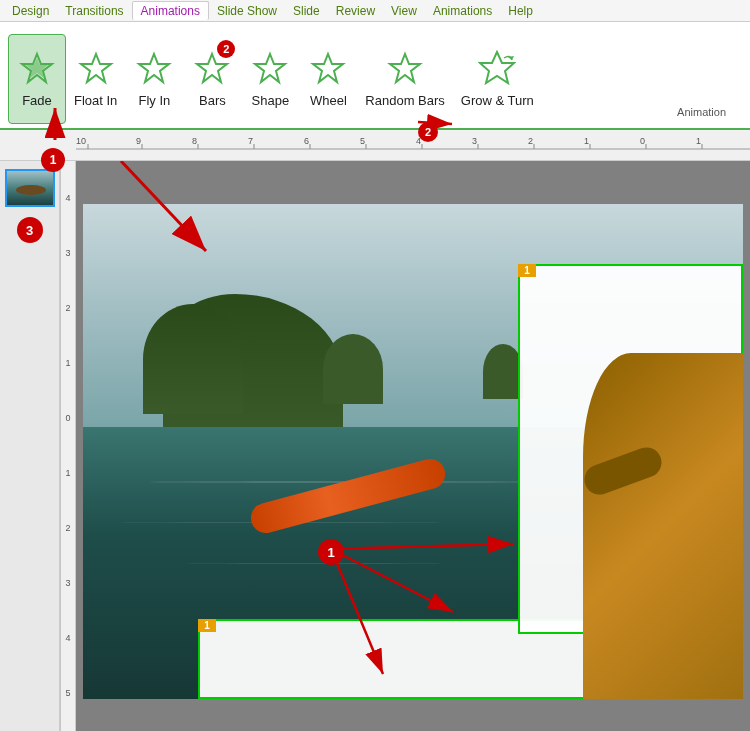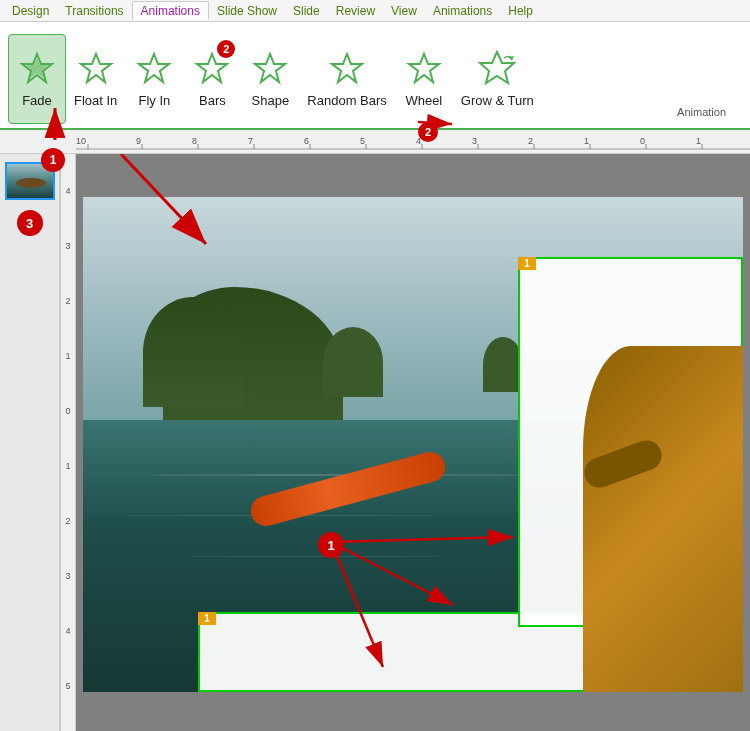--- a/index.html
+++ b/index.html
@@ -273,49 +273,49 @@
     </div>
     <span class="ribbon-label">Shape</span>
   </div>
 
   <div class="ribbon-item">
     <div class="ribbon-icon">
       <svg width="38" height="38" viewBox="0 0 38 38">
         <polygon points="19,4 23,14 34,14 25,21 28,32 19,25 10,32 13,21 4,14 15,14" fill="none" stroke="#4caf50" stroke-width="2"></polygon>
       </svg>
     </div>
+    <span class="ribbon-label">Wheel</span>
+  </div>
+
+  <div class="ribbon-item">
+    <div class="ribbon-icon">
+      <svg width="38" height="38" viewBox="0 0 38 38">
+        <polygon points="19,4 23,14 34,14 25,21 28,32 19,25 10,32 13,21 4,14 15,14" fill="none" stroke="#4caf50" stroke-width="2"></polygon>
+      </svg>
+    </div>
     <span class="ribbon-label">Random Bars</span>
-  </div>
-
-  <div class="ribbon-item">
-    <div class="ribbon-icon">
-      <svg width="38" height="38" viewBox="0 0 38 38">
-        <polygon points="19,4 23,14 34,14 25,21 28,32 19,25 10,32 13,21 4,14 15,14" fill="none" stroke="#4caf50" stroke-width="2"></polygon>
-      </svg>
-    </div>
-    <span class="ribbon-label">Wheel</span>
   </div>
 
   <div class="ribbon-item">
     <div class="ribbon-icon">
       <svg width="38" height="38" viewBox="0 0 38 38">
         <polygon points="19,2 24,13 36,13 27,21 30,33 19,26 8,33 11,21 2,13 14,13" fill="none" stroke="#4caf50" stroke-width="2"></polygon>
         <path d="M26 8 Q32 4 34 10" fill="none" stroke="#4caf50" stroke-width="1.5"></path>
         <polygon points="34,10 36,6 30,7" fill="#4caf50"></polygon>
       </svg>
     </div>
     <span class="ribbon-label">Grow &amp; Turn</span>
   </div>
 
   <div style="position:absolute; bottom: 8px; right: 24px;">
     <span style="font-size:11px; color:#555;">Animation</span>
   </div>
 </div>
 
-<div style="height:24px; background:#f0f0f0; border-bottom:1px solid #ccc; display:flex; align-items:center; padding-left:76px; overflow:hidden; position:relative;text-align:right;">
+<div style="height:31px; background:#f0f0f0; border-bottom:1px solid #ccc; display:flex; align-items:center; padding-left:76px; overflow:hidden; position:relative;text-align:right;">
   <svg width="680" height="20" style="position:absolute; left:76px; top:0;">
     <line x1="0" y1="19" x2="680" y2="19" stroke="#999" stroke-width="1"></line>
 
     <text x="0" y="14" font-size="9" fill="#555">10</text>
     <line x1="12" y1="14" x2="12" y2="19" stroke="#888" stroke-width="1"></line>
     <text x="60" y="14" font-size="9" fill="#555">9</text>
     <line x1="66" y1="14" x2="66" y2="19" stroke="#888" stroke-width="1"></line>
     <text x="116" y="14" font-size="9" fill="#555">8</text>
     <line x1="122" y1="14" x2="122" y2="19" stroke="#888" stroke-width="1"></line>
     <text x="172" y="14" font-size="9" fill="#555">7</text>

